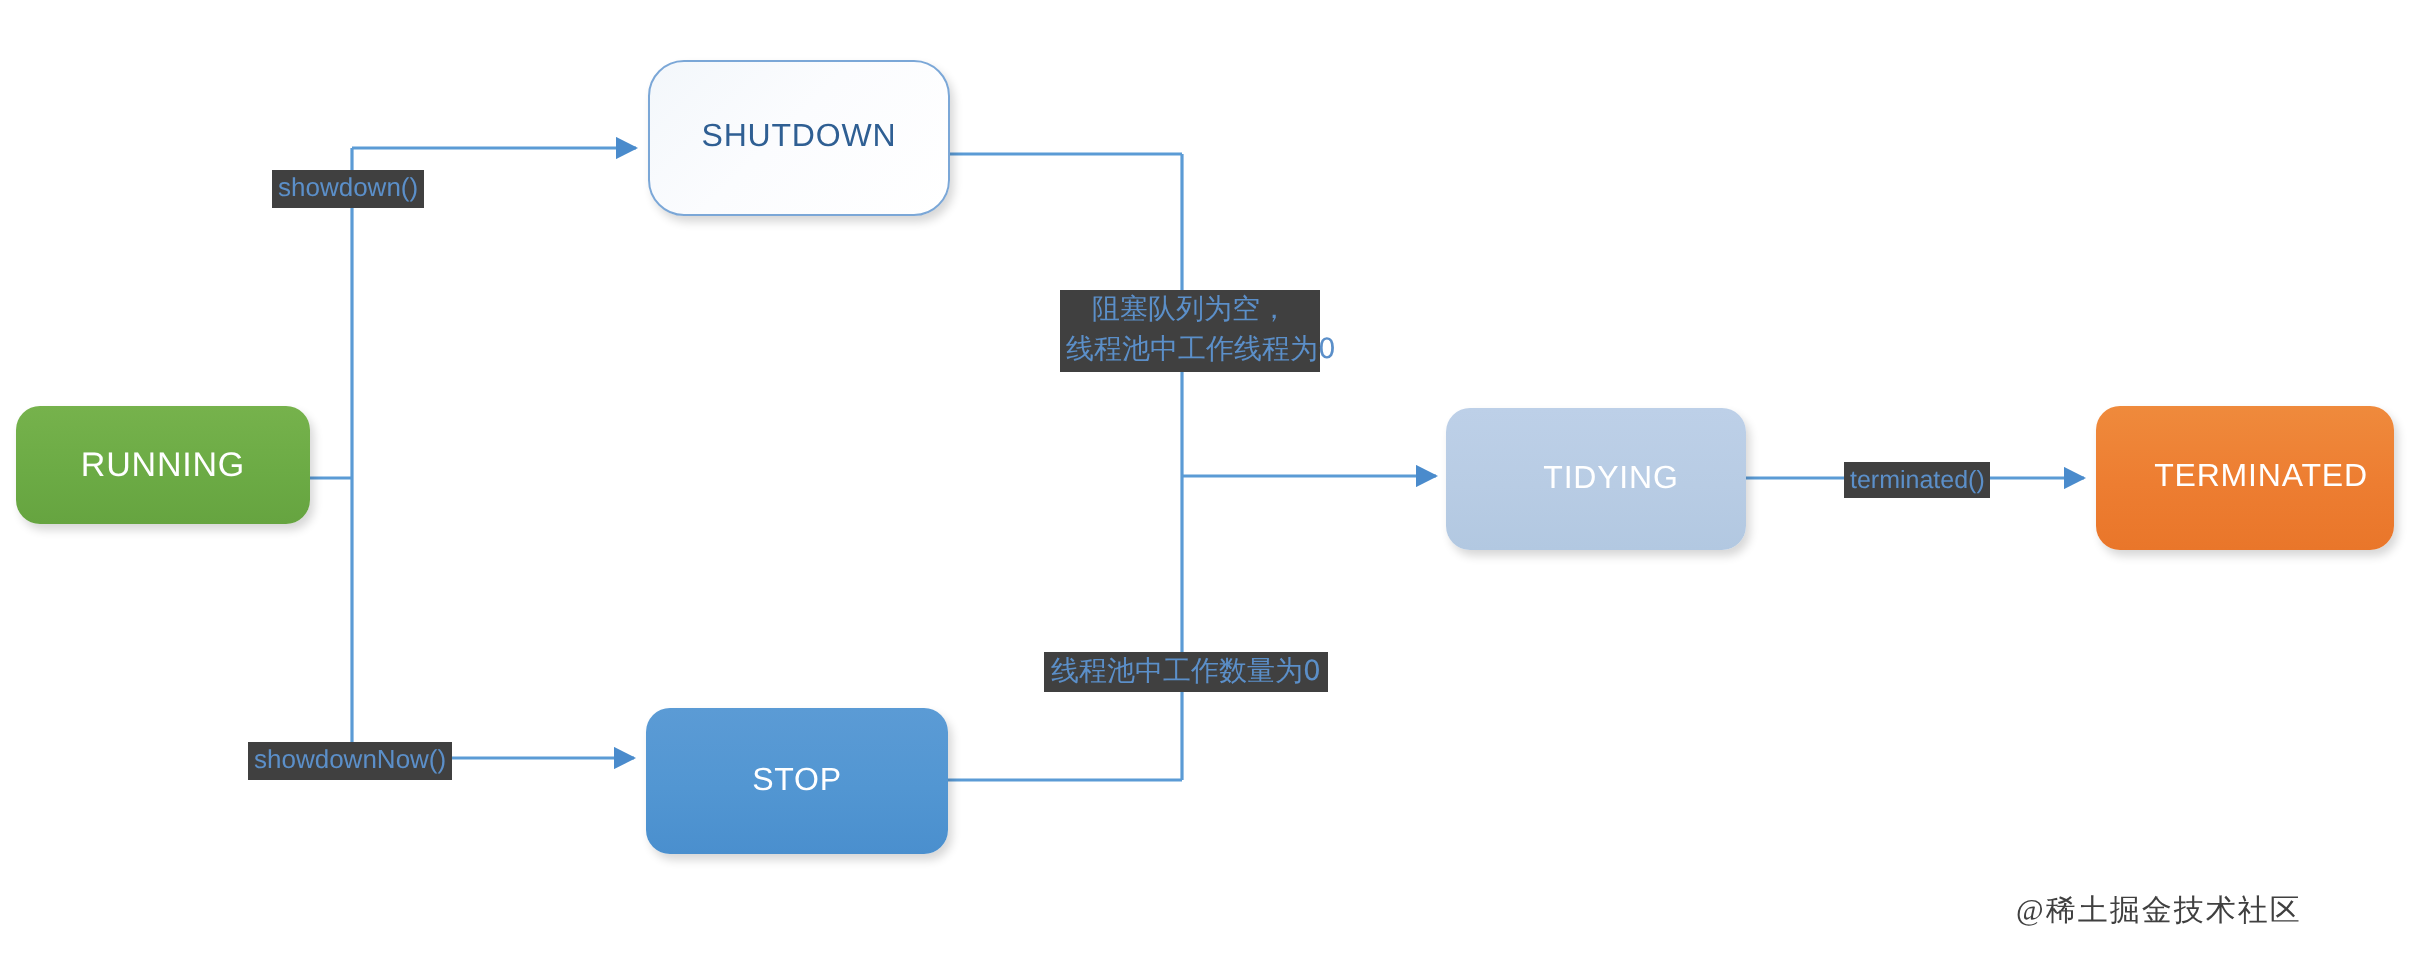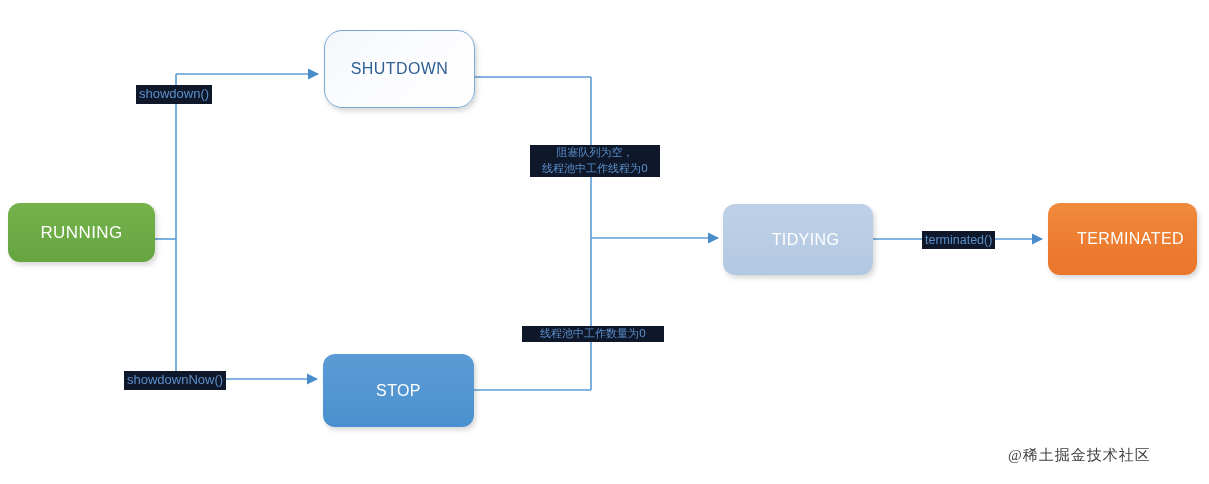--- a/index.html
+++ b/index.html
@@ -81,30 +81,30 @@
     background: linear-gradient(180deg, #ef8a3c 0%, #ed7d31 55%, #e9762a 100%);
     color: #ffffff;
     font-size: 16px;
     padding-left: 16px;
   }
   .edge-label {
     position: absolute;
     color: #5b8fc9;
     font-size: 13px;
     white-space: nowrap;
-    background: #0f172a;
+    background: #404040;
     padding: 0 3px;
     line-height: 1.45;
   }
   .lbl-showdown   { left: 136px; top: 85px; }
   .lbl-showdownnow{ left: 124px; top: 371px; }
   .lbl-terminated { left: 922px; top: 231px; font-size: 12.5px; }
   .lbl-queue-empty{ left: 530px; top: 145px; text-align: center; width: 124px; }
   .lbl-worker-zero{ left: 522px; top: 297px; text-align: center; width: 136px; margin-top: 29px; }
-  .cn { font-family: "DejaVu Sans", sans-serif; font-size: 11px; }
+  .cn { font-family: "DejaVu Sans", sans-serif; font-size: 14px; }
   .watermark {
     position: absolute;
     left: 1008px;
     top: 446px;
     color: #404040;
     font-size: 15px;
     font-family: Liberation Serif, serif;
     letter-spacing: 1px;
     white-space: nowrap;
   }

